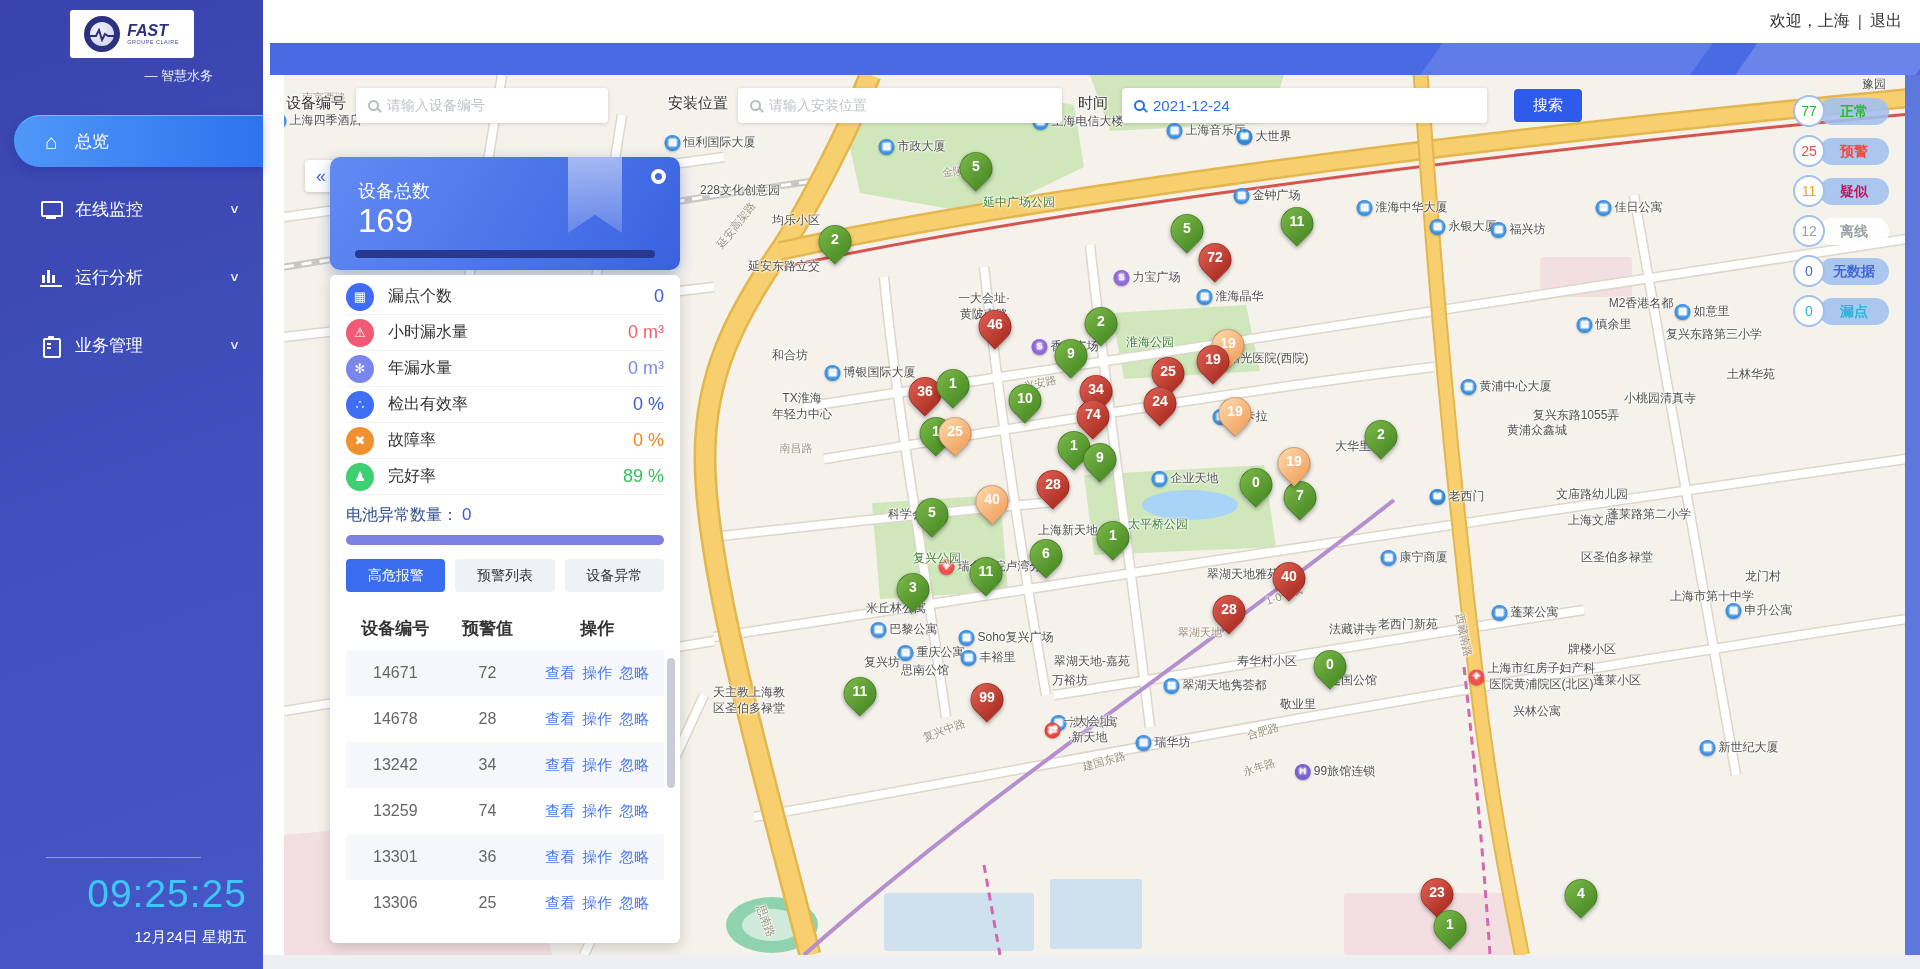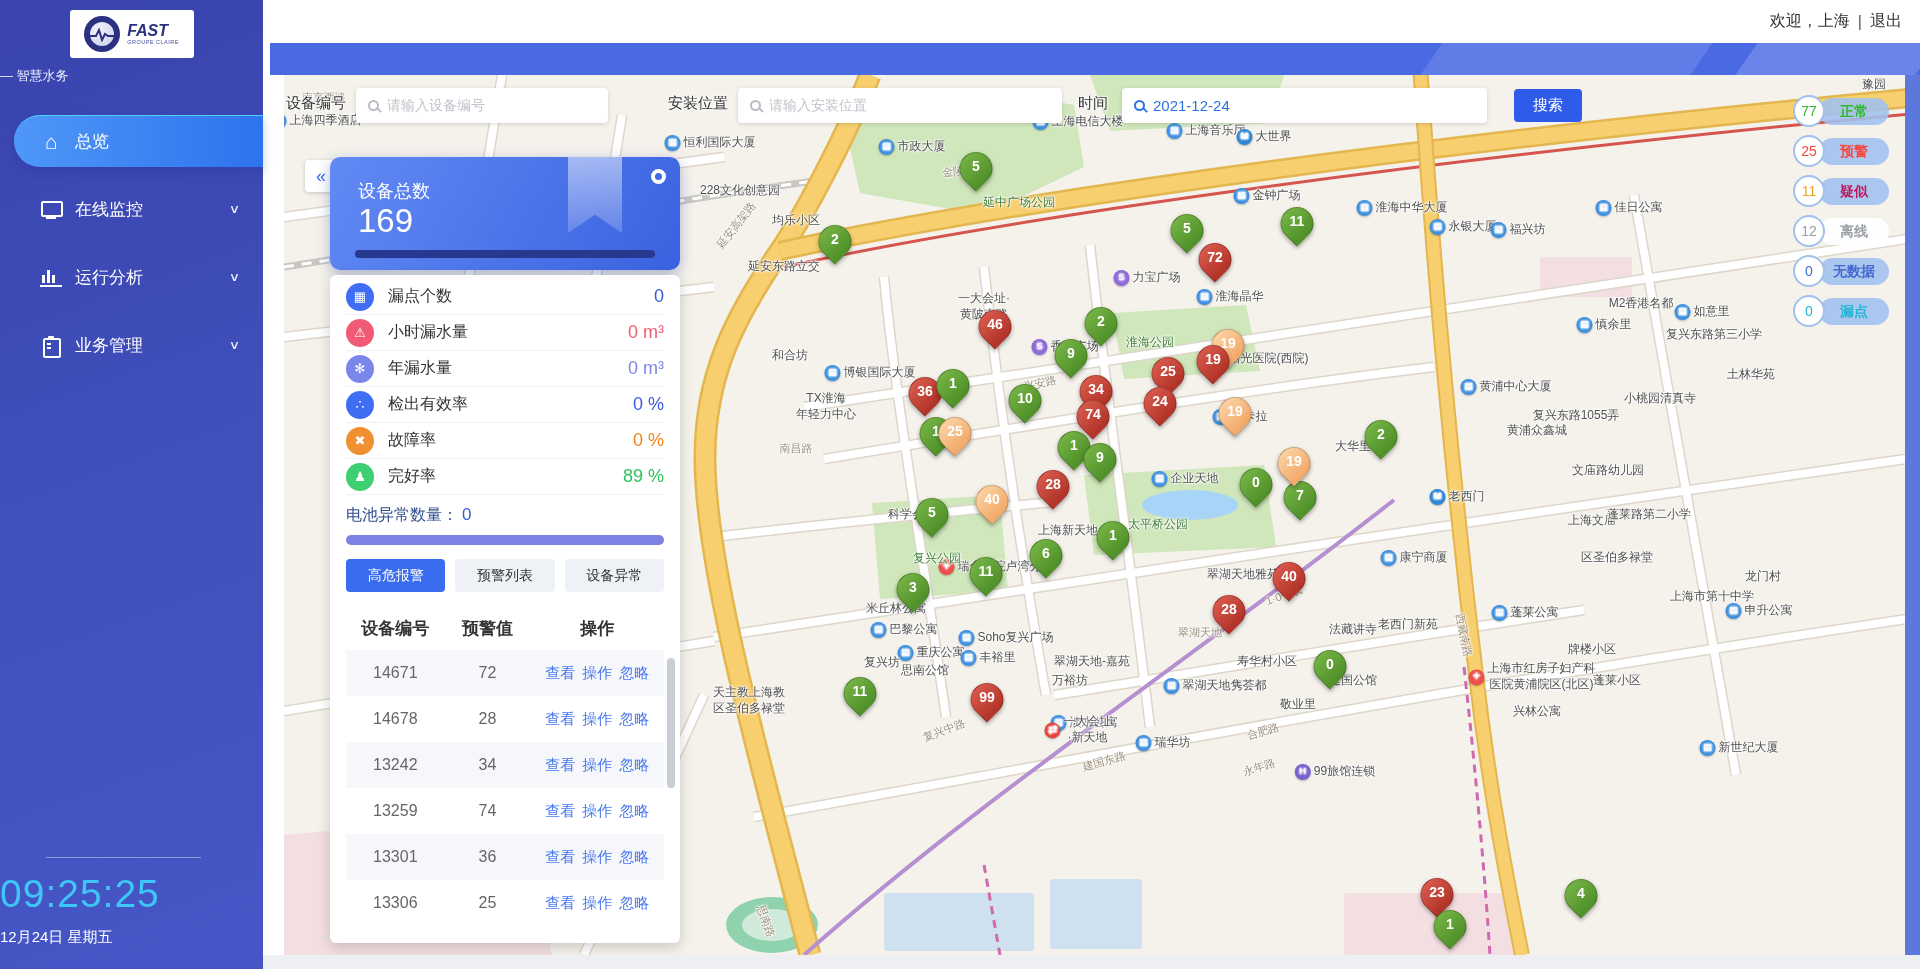--- a/index.html
+++ b/index.html
@@ -12,39 +12,39 @@
     background:linear-gradient(160deg,#3a43ae 0%,#4051bd 55%,#4656c6 100%);color:#fff}
   .logo-box{width:124px;height:48px;background:#fff;border-radius:3px;margin:10px auto 0;
     display:flex;align-items:center;justify-content:center;gap:7px}
   .logo-circle{width:36px;height:36px;border-radius:50%;border:6px solid #2b3180;position:relative;flex:none;
     background:radial-gradient(circle at 35% 35%,#f2f3fb,#c9cce8)}
   .logo-circle svg{position:absolute;left:-2px;top:6px}
   .logo-text{display:flex;flex-direction:column;line-height:1.05}
   .logo-brand{color:#2a2f7e;font-weight:bold;font-style:italic;font-size:16px}
   .logo-sub{font-size:5.5px;color:#4a4f9e;letter-spacing:.5px}
   .app-title{margin-top:20px;text-align:center;font-size:23px;font-weight:bold;letter-spacing:1px}
-  .app-sub{margin-top:9px;padding-right:50px;font-size:13px;color:#eaefff}
+  .app-sub{margin-top:9px;text-align:right;padding-right:50px;font-size:13px;color:#eaefff}
   .menu{margin-top:30px}
   .menu-item{height:52px;display:flex;align-items:center;padding-left:40px;font-size:17px;
     margin-bottom:16px;position:relative;cursor:pointer;color:#fff}
   .menu-item.active{margin-left:14px;padding-left:26px;border-radius:26px 0 0 26px;
     background:linear-gradient(90deg,#4f97f8,#2f72ee);border-top:1px solid #49d6ff;box-shadow:0 4px 10px rgba(20,40,140,.25)}
   .chev{position:absolute;right:24px;font-size:12px;opacity:.9;transform:scaleX(1.3)}
   .mi-ic{width:22px;height:20px;margin-right:13px;position:relative;flex:none}
   .ic-home{font-size:21px;line-height:20px;text-align:center}
   .ic-monitor::before{content:'';position:absolute;left:1px;top:2px;width:18px;height:12px;border:2px solid #fff;border-radius:2px}
   .ic-monitor::after{content:'';position:absolute;left:6px;bottom:0;width:10px;height:2px;background:#fff}
   .ic-chart{border-bottom:2px solid #fff}
   .ic-chart::before{content:'';position:absolute;left:2px;bottom:2px;width:3px;height:8px;background:#fff;
      box-shadow:10px 0 0 #fff}
   .ic-chart::after{content:'';position:absolute;left:7px;bottom:2px;width:3px;height:13px;background:#fff}
   .ic-clip::before{content:'';position:absolute;left:3px;top:3px;width:14px;height:16px;border:2px solid #fff;border-radius:2px}
   .ic-clip::after{content:'';position:absolute;left:8px;top:1px;width:6px;height:4px;background:#fff;border-radius:1px;
      box-shadow:-2px 6px 0 -1px #fff,-2px 10px 0 -1px #fff}
-  .clock{position:absolute;bottom:22px;left:0;right:16px;text-align:left}
+  .clock{position:absolute;bottom:22px;left:0;right:16px;text-align:right}
   .clock-line{height:1px;background:rgba(255,255,255,.4);margin:0 46px 14px}
   .clock-time{font-size:39px;color:#3fc6f8;letter-spacing:1px}
   .clock-date{font-size:15px;margin-top:12px;color:#fff}
 
   
   .topbar{position:absolute;left:263px;top:0;width:1657px;height:43px;background:#fff;z-index:30;
     display:flex;align-items:center;justify-content:flex-end;padding-right:18px;font-size:16px;color:#333}
   .topbar .sep{margin:0 8px;color:#555}
   .logout{cursor:pointer}
 
@@ -296,21 +296,21 @@
       <div class="mlabel" style="left: 1320px; top: 250px;"><span class="poi building">▤</span><span>慎余里</span></div>
       <div class="mlabel" style="left: 1430px; top: 260px;"><span>复兴东路第三小学</span></div>
       <div class="mlabel park" style="left: 866px; top: 268px;"><span>淮海公园</span></div>
       <div class="mlabel" style="left: 781px; top: 272px;"><span class="poi shop">S</span><span>香港广场</span></div>
       <div class="mlabel" style="left: 700px; top: 232px;"><span>一大会址·
 黄陂南路</span></div>
       <div class="mlabel" style="left: 586px; top: 298px;"><span class="poi building">▤</span><span>博银国际大厦</span></div>
       <div class="mlabel" style="left: 506px; top: 281px;"><span>和合坊</span></div>
       <div class="mlabel road" style="left: 756px; top: 308px; transform: translate(-50%, -50%) rotate(-12deg);"><span>兴安路</span></div>
       <div class="mlabel" style="left: 975px; top: 284px;"><span class="poi hospital">+</span><span>曙光医院(西院)</span></div>
-      <div class="mlabel" style="left: 518px; top: 332px; margin-left: 24px;"><span>TX淮海
+      <div class="mlabel" style="left: 518px; top: 332px;"><span>TX淮海
 年轻力中心</span></div>
       <div class="mlabel" style="left: 956px; top: 342px;"><span class="poi building">▤</span><span>巴卡拉</span></div>
       <div class="mlabel" style="left: 901px; top: 404px;"><span class="poi building">▤</span><span>企业天地</span></div>
       <div class="mlabel" style="left: 1222px; top: 312px;"><span class="poi building">▤</span><span>黄浦中心大厦</span></div>
       <div class="mlabel" style="left: 1376px; top: 324px;"><span>小桃园清真寺</span></div>
       <div class="mlabel" style="left: 1253px; top: 356px;"><span>黄浦众鑫城</span></div>
       <div class="mlabel" style="left: 1292px; top: 341px;"><span>复兴东路1055弄</span></div>
       <div class="mlabel" style="left: 1467px; top: 300px;"><span>土林华苑</span></div>
       <div class="mlabel" style="left: 784px; top: 456px;"><span>上海新天地</span></div>
       <div class="mlabel park" style="left: 874px; top: 450px;"><span>太平桥公园</span></div>
@@ -328,21 +328,21 @@
       <div class="mlabel" style="left: 879px; top: 668px;"><span class="poi building">▤</span><span>瑞华坊</span></div>
       <div class="mlabel road" style="left: 979px; top: 656px; transform: translate(-50%, -50%) rotate(-16deg);"><span>合肥路</span></div>
       <div class="mlabel" style="left: 959px; top: 500px;"><span>翠湖天地雅苑</span></div>
       <div class="mlabel road" style="left: 916px; top: 557px;"><span>翠湖天地</span></div>
       <div class="mlabel" style="left: 1173px; top: 422px;"><span class="poi metro">M</span><span>老西门</span></div>
       <div class="mlabel" style="left: 808px; top: 587px;"><span>翠湖天地-嘉苑</span></div>
       <div class="mlabel" style="left: 1069px; top: 555px;"><span>法藏讲寺</span></div>
       <div class="mlabel" style="left: 931px; top: 611px;"><span class="poi building">▤</span><span>翠湖天地隽荟都</span></div>
       <div class="mlabel" style="left: 1130px; top: 483px;"><span class="poi building">▤</span><span>康宁商厦</span></div>
       <div class="mlabel" style="left: 1308px; top: 446px;"><span>上海文庙</span></div>
-      <div class="mlabel" style="left: 1308px; top: 396px; margin-left: 16px;"><span>文庙路幼儿园</span></div>
+      <div class="mlabel" style="left: 1308px; top: 420px;"><span>文庙路幼儿园</span></div>
       <div class="mlabel" style="left: 1365px; top: 440px;"><span>蓬莱路第二小学</span></div>
       <div class="mlabel" style="left: 1333px; top: 483px;"><span>区圣伯多禄堂</span></div>
       <div class="mlabel" style="left: 1479px; top: 502px;"><span>龙门村</span></div>
       <div class="mlabel" style="left: 1475px; top: 536px;"><span class="poi building">▤</span><span>申升公寓</span></div>
       <div class="mlabel" style="left: 1428px; top: 522px;"><span>上海市第十中学</span></div>
       <div class="mlabel" style="left: 1124px; top: 550px;"><span>老西门新苑</span></div>
       <div class="mlabel" style="left: 1241px; top: 538px;"><span class="poi building">▤</span><span>蓬莱公寓</span></div>
       <div class="mlabel" style="left: 1308px; top: 575px;"><span>牌楼小区</span></div>
       <div class="mlabel" style="left: 1333px; top: 606px;"><span>蓬莱小区</span></div>
       <div class="mlabel" style="left: 983px; top: 587px;"><span>寿华村小区</span></div>

